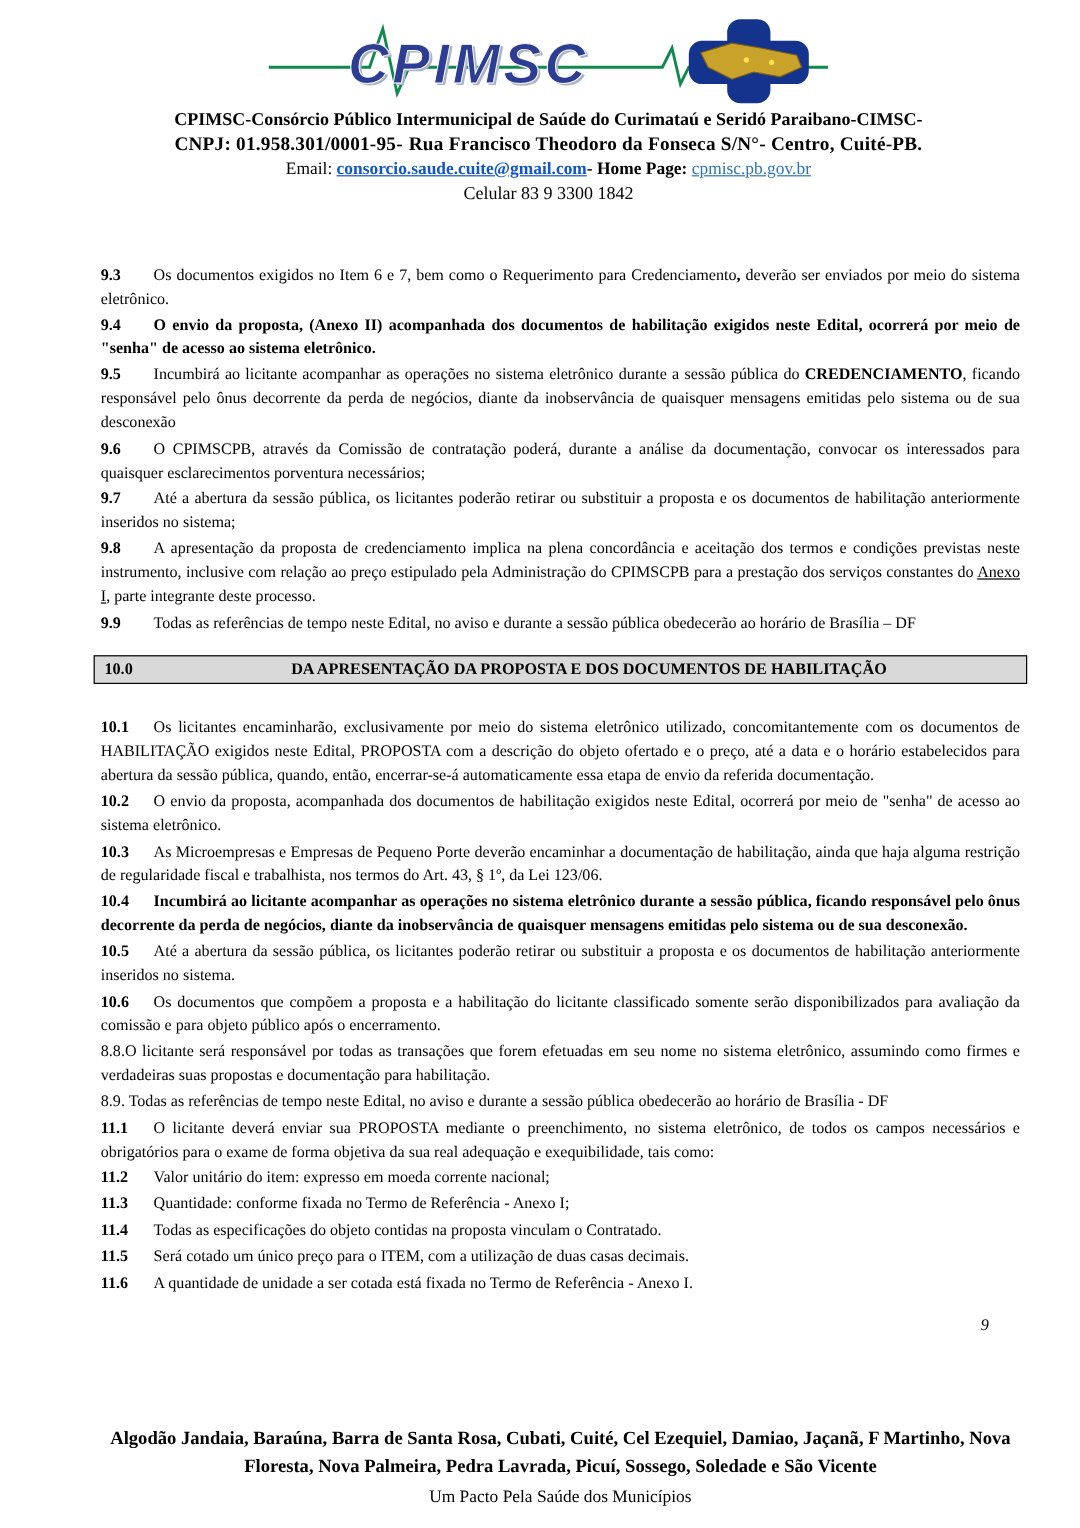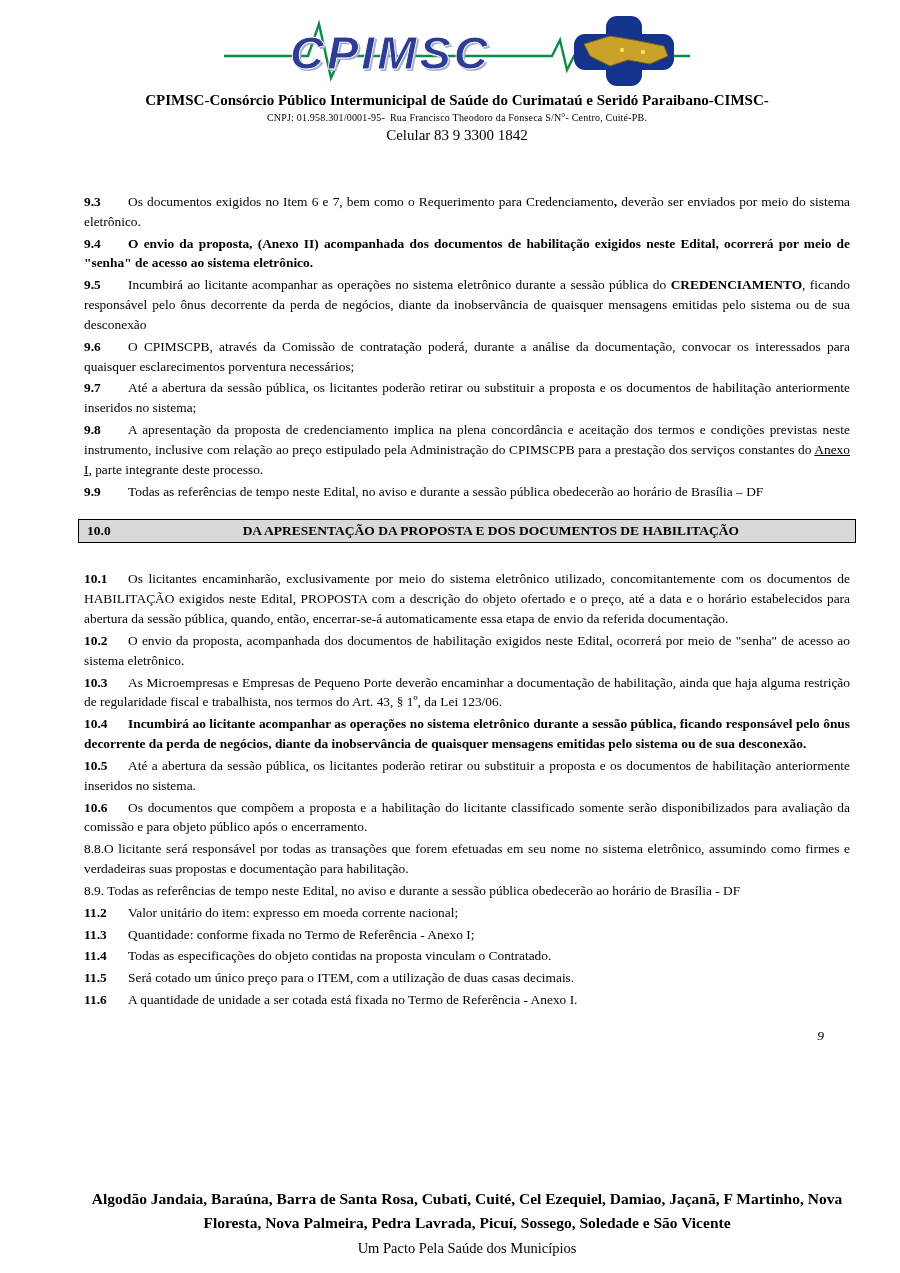--- a/index.html
+++ b/index.html
@@ -14,21 +14,21 @@
     min-height: 1273px;
     padding: 10px 50px 10px 84px;
     display: flex;
     flex-direction: column;
   }
   
   .header { text-align: center; margin-left: -20px; }
   .logo { line-height: 0; margin-bottom: 2px; font-style: italic; }
   .logo svg text { font-family: "Liberation Sans", sans-serif; }
   .h1 { font-size: 15px; font-weight: bold; }
-  .h2 { font-size: 10px; font-weight: normal; margin-top: 3px; letter-spacing: 0.2px; }
+  .h2 { font-size: 16px; font-weight: bold; margin-top: 3px; letter-spacing: 0.2px; }
   .h2 .addr { margin-left: 5px; }
   .h3 { font-size: 14.5px; margin-top: 3px; }
   .h4 { font-size: 15px; font-weight: normal; margin-top: 4px; }
   .link { text-decoration: underline; cursor: pointer; }
   .link.email { color: #1155cc; font-weight: bold; }
   .link.hp { color: #2e74b5; }
   .b { font-weight: bold; }
   .u { text-decoration: underline; }
   
   .doc-body { margin-top: 48px; }
@@ -83,20 +83,21 @@
           <rect x="352" y="24" width="100" height="36" rx="11" fill="#14338c"></rect>
           <rect x="384" y="6" width="36" height="70" rx="11" fill="#14338c"></rect>
           <polygon points="362,34 388,26 412,30 442,36 446,46 428,54 406,50 388,56 368,46" fill="#c9a22b" stroke="#7c6015" stroke-width="1"></polygon>
           <circle cx="400" cy="40" r="2.2" fill="#ffe34d"></circle>
           <circle cx="421" cy="42" r="2.2" fill="#ffe34d"></circle>
         </g>
       </svg>
     </div>
     <div class="h1">CPIMSC-Consórcio Público Intermunicipal de Saúde do Curimataú e Seridó Paraibano-CIMSC-</div>
     <div class="h2"><span>CNPJ: 01.958.301/0001-95-</span><span class="addr">Rua Francisco Theodoro da Fonseca S/N°- Centro, Cuité-PB.</span></div>
+    <div class="h3"><span>Email: </span><a class="link email">consorcio.saude.cuite@gmail.com</a><span class="b">- </span><span class="b">Home Page: </span><a class="link hp">cpmisc.pb.gov.br</a></div>
     <div class="h4">Celular 83 9 3300 1842</div>
   </div>
 
   <div class="doc-body">
       <p class="para"><span class="num">9.3</span><span>Os documentos exigidos no Item 6 e 7, bem como o Requerimento para Credenciamento</span><span class="b">,</span><span> deverão ser enviados por meio do sistema eletrônico.</span></p>
       <p class="para"><span class="num">9.4</span><span class="b">O envio da proposta, (Anexo II) acompanhada dos documentos de habilitação exigidos neste Edital, ocorrerá por meio de "senha" de acesso ao sistema eletrônico.</span></p>
       <p class="para"><span class="num">9.5</span><span>Incumbirá ao licitante acompanhar as operações no sistema eletrônico durante a sessão pública do </span><span class="b">CREDENCIAMENTO</span><span>, ficando responsável pelo ônus decorrente da perda de negócios, diante da inobservância de quaisquer mensagens emitidas pelo sistema ou de sua desconexão</span></p>
       <p class="para"><span class="num">9.6</span><span>O CPIMSCPB, através da Comissão de contratação poderá, durante a análise da documentação, convocar os interessados para quaisquer esclarecimentos porventura necessários;</span></p>
       <p class="para"><span class="num">9.7</span><span>Até a abertura da sessão pública, os licitantes poderão retirar ou substituir a proposta e os documentos de habilitação anteriormente inseridos no sistema;</span></p>
       <p class="para"><span class="num">9.8</span><span>A apresentação da proposta de credenciamento implica na plena concordância e aceitação dos termos e condições previstas neste instrumento, inclusive com relação ao preço estipulado pela Administração do CPIMSCPB para a prestação dos serviços constantes do </span><span class="u">Anexo I</span><span>, parte integrante deste processo.</span></p>
@@ -106,20 +107,21 @@
         <span class="sec-title">DA APRESENTAÇÃO DA PROPOSTA E DOS DOCUMENTOS DE HABILITAÇÃO</span>
       </div>
       <p class="para"><span class="num">10.1</span><span>Os licitantes encaminharão, exclusivamente por meio do sistema eletrônico utilizado, concomitantemente com os documentos de HABILITAÇÃO exigidos neste Edital, PROPOSTA com a descrição do objeto ofertado e o preço, até a data e o horário estabelecidos para abertura da sessão pública, quando, então, encerrar-se-á automaticamente essa etapa de envio da referida documentação.</span></p>
       <p class="para"><span class="num">10.2</span><span>O envio da proposta, acompanhada dos documentos de habilitação exigidos neste Edital, ocorrerá por meio de "senha" de acesso ao sistema eletrônico.</span></p>
       <p class="para"><span class="num">10.3</span><span>As Microempresas e Empresas de Pequeno Porte deverão encaminhar a documentação de habilitação, ainda que haja alguma restrição de regularidade fiscal e trabalhista, nos termos do Art. 43, § 1º, da Lei 123/06.</span></p>
       <p class="para"><span class="num">10.4</span><span class="b">Incumbirá ao licitante acompanhar as operações no sistema eletrônico durante a sessão pública, ficando responsável pelo ônus decorrente da perda de negócios, diante da inobservância de quaisquer mensagens emitidas pelo sistema ou de sua desconexão.</span></p>
       <p class="para"><span class="num">10.5</span><span>Até a abertura da sessão pública, os licitantes poderão retirar ou substituir a proposta e os documentos de habilitação anteriormente inseridos no sistema.</span></p>
       <p class="para"><span class="num">10.6</span><span>Os documentos que compõem a proposta e a habilitação do licitante classificado somente serão disponibilizados para avaliação da comissão e para objeto público após o encerramento.</span></p>
       <p class="para"><span>8.8.O licitante será responsável por todas as transações que forem efetuadas em seu nome no sistema eletrônico, assumindo como firmes e verdadeiras suas propostas e documentação para habilitação.</span></p>
       <p class="para"><span>8.9. Todas as referências de tempo neste Edital, no aviso e durante a sessão pública obedecerão ao horário de Brasília - DF</span></p>
+      <p class="para"><span class="num">11.1</span><span>O licitante deverá enviar sua PROPOSTA mediante o preenchimento, no sistema eletrônico, de todos os campos necessários e obrigatórios para o exame de forma objetiva da sua real adequação e exequibilidade, tais como:</span></p>
       <p class="para"><span class="num">11.2</span><span>Valor unitário do item: expresso em moeda corrente nacional;</span></p>
       <p class="para"><span class="num">11.3</span><span>Quantidade: conforme fixada no Termo de Referência - Anexo I;</span></p>
       <p class="para"><span class="num">11.4</span><span>Todas as especificações do objeto contidas na proposta vinculam o Contratado.</span></p>
       <p class="para"><span class="num">11.5</span><span>Será cotado um único preço para o ITEM, com a utilização de duas casas decimais.</span></p>
       <p class="para"><span class="num">11.6</span><span>A quantidade de unidade a ser cotada está fixada no Termo de Referência - Anexo I.</span></p>
     </div>
 
   <div class="page-num">9</div>
 
   <div class="footer">

